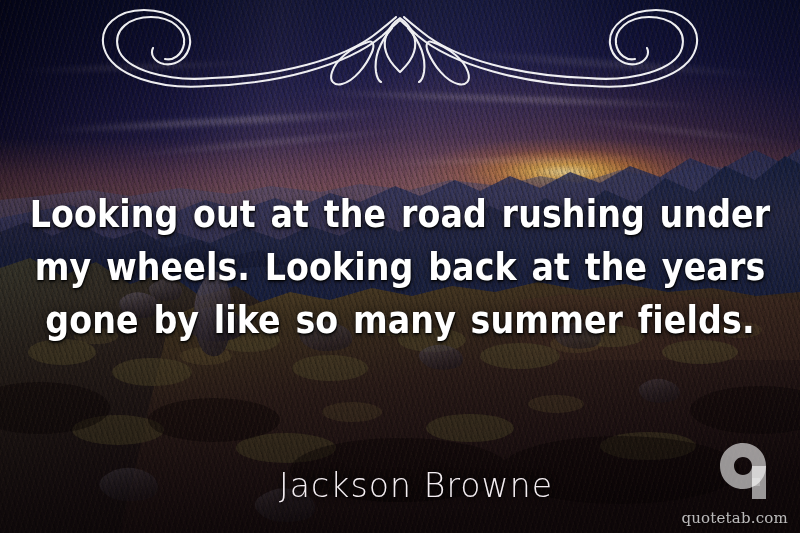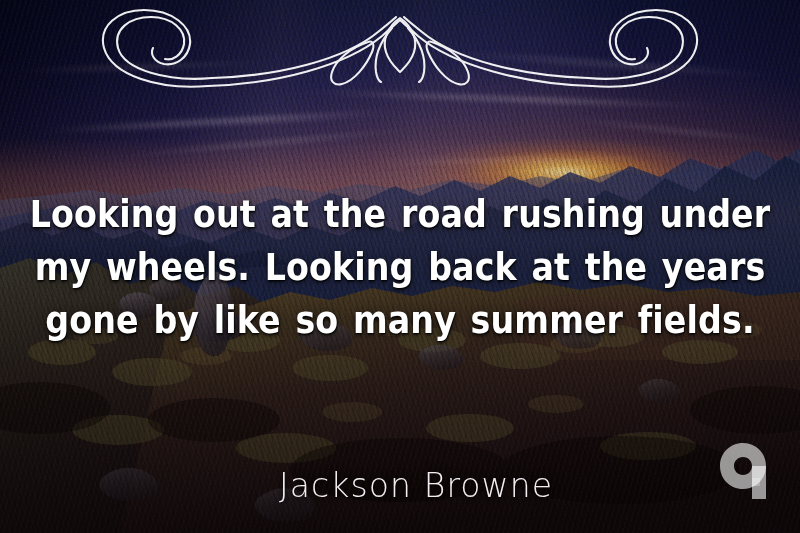--- a/index.html
+++ b/index.html
@@ -366,15 +366,16 @@
                C38.2,48 48,37.8 48,25 C48,12.2 38.2,2 25,2 Z
                M25,16 C30.2,16 34,20 34,25 C34,30 30.2,34 25,34
                C19.8,34 16,30 16,25 C16,20 19.8,16 25,16 Z" fill="#ffffff" fill-rule="evenodd" opacity="0.58"></path>
 
       <rect x="34" y="25" width="14" height="20" fill="#ffffff" opacity="0.58"></rect>
 
       <rect x="34" y="37" width="8" height="8" fill="#ffffff" opacity="0.26"></rect>
 
       <rect x="34" y="45" width="14" height="13" fill="#ffffff" opacity="0.58"></rect>
     </svg>
+    <div id="wm-text">quotetab.com</div>
   </div>
 
 </div>
 
 </body></html>

